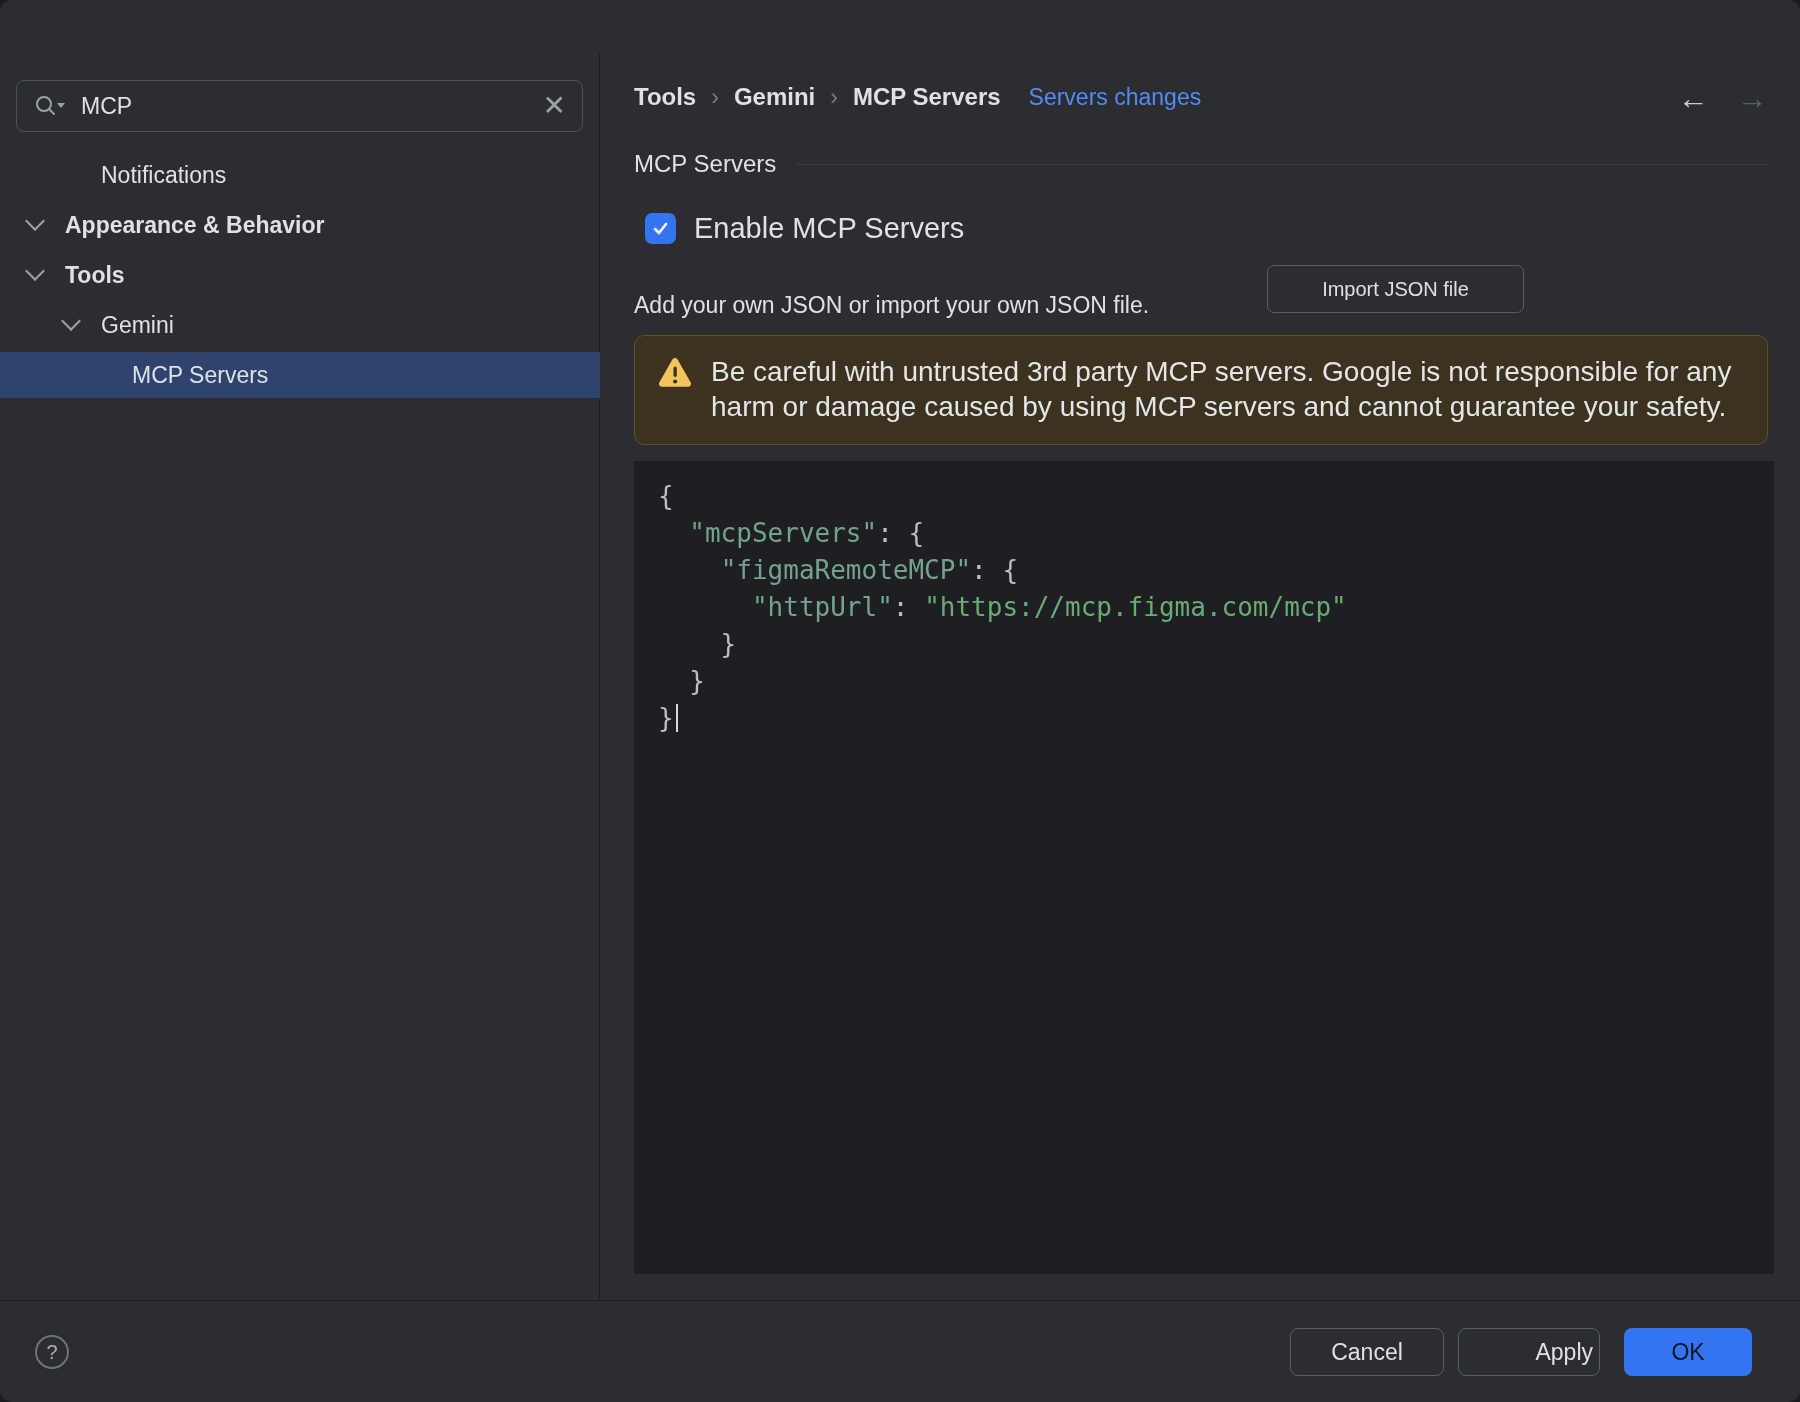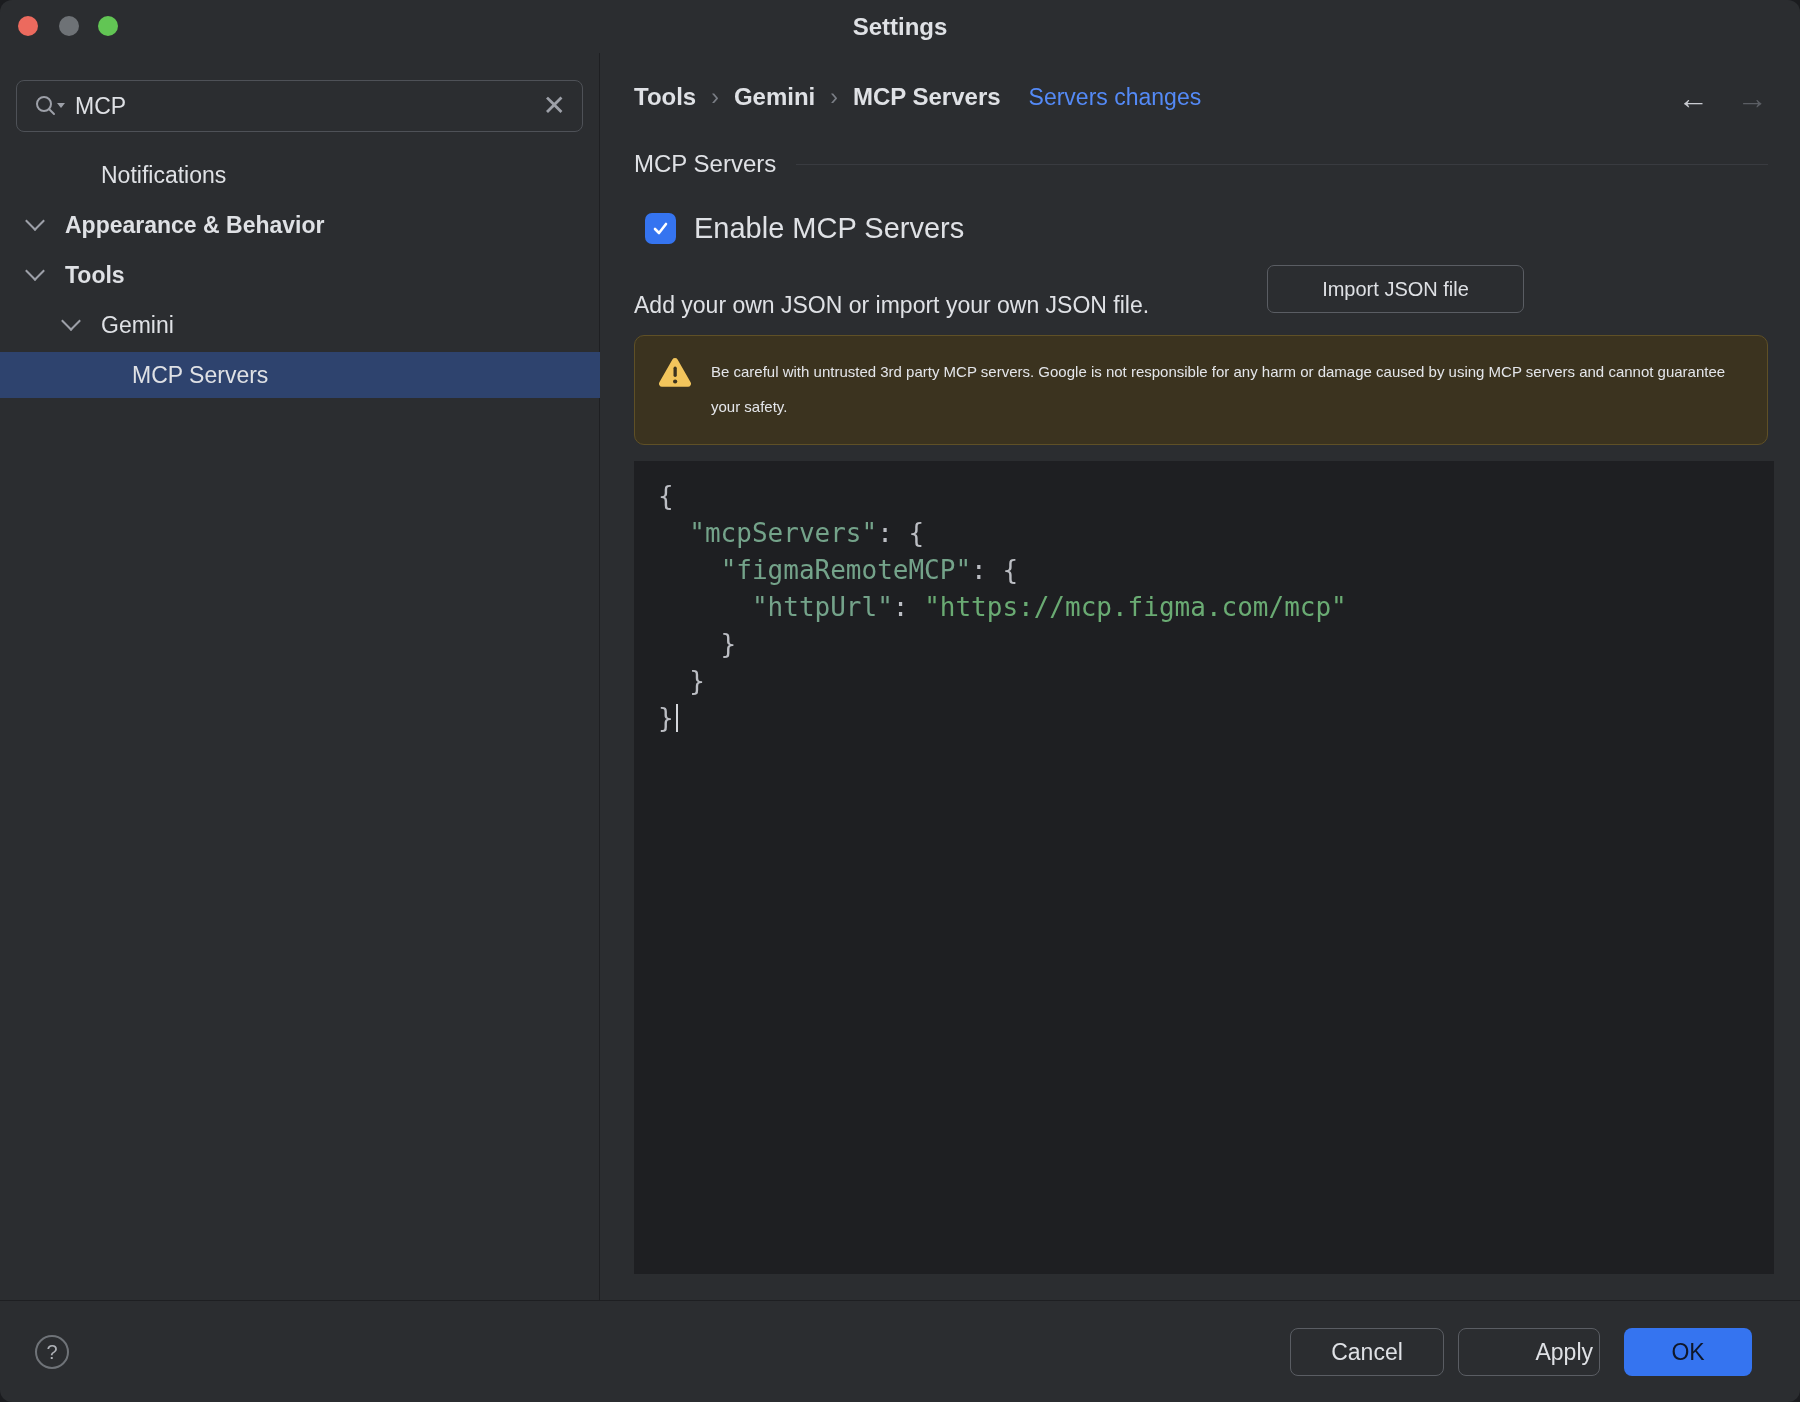--- a/index.html
+++ b/index.html
@@ -18,21 +18,21 @@
   .title{position:absolute;inset:0;display:flex;align-items:center;justify-content:center;
     font-weight:700;font-size:24px;color:#dfe1e5;}
   .tl{position:absolute;top:16px;width:20px;height:20px;border-radius:50%;}
   .tl.red{left:18px;background:var(--traffic-red);}
   .tl.gray{left:59px;background:var(--traffic-gray);}
   .tl.green{left:98px;background:var(--traffic-green);}
 
   
   .sidebar{position:absolute;left:0;top:53px;width:600px;height:1247px;border-right:1px solid #1e1f22;box-sizing:border-box;}
   .searchbox{position:absolute;left:16px;top:27px;width:567px;height:52px;border:1px solid var(--border);
-    border-radius:8px;display:flex;align-items:center;gap:6px;padding:0 16px;box-sizing:border-box;}
+    border-radius:8px;display:flex;align-items:center;gap:12px;padding:0 16px;box-sizing:border-box;}
   .search-input{flex:1;background:transparent;border:none;outline:none;color:var(--text);
     font-size:23px;font-family:"Liberation Sans",sans-serif;min-width:0;}
   .clear{color:var(--text-dim);font-size:28px;line-height:1;cursor:pointer;}
   .tree{position:absolute;left:0;top:99px;width:600px;}
   .tree-row{height:46px;margin-bottom:4px;display:flex;align-items:center;font-size:23px;box-sizing:border-box;cursor:pointer;}
   .tree-row.selected{background:var(--selection-blue);}
   .tree-label.bold{font-weight:700;}
   .chev{width:12px;height:12px;border-right:2px solid var(--text-dim);border-bottom:2px solid var(--text-dim);
     transform:rotate(45deg);margin:-8px 23px 0 0;flex:none;}
 
@@ -56,21 +56,21 @@
   .enable-label{margin-left:18px;font-size:29px;}
 
   .hint{position:absolute;left:33px;top:228px;height:48px;display:flex;align-items:center;font-size:23px;}
   .import-btn{position:absolute;left:666px;top:212px;width:257px;height:48px;border-radius:7px;
     background:var(--bg);border:1px solid #5a5d63;color:var(--text);font-size:20px;
     font-family:"Liberation Sans",sans-serif;cursor:pointer;}
 
   .warning{position:absolute;left:33px;top:282px;width:1134px;height:110px;border-radius:10px;
     background:#3b331f;border:1px solid #5f5026;box-sizing:border-box;display:flex;}
   .warn-icon{color:var(--warning-icon);margin:20px 0 0 22px;flex:none;}
-  .warn-text{margin:18px 28px 0 18px;font-size:15px;line-height:35px;color:#e4e6ea;}
+  .warn-text{margin:18px 28px 0 18px;font-size:28px;line-height:35px;color:#e4e6ea;}
 
   .editor{position:absolute;left:33px;top:408px;width:1140px;height:813px;background:var(--bg-dark);overflow:auto;cursor:text;}
   .code{padding:17px 0 0 24px;font-family:"DejaVu Sans Mono",monospace;font-size:26px;line-height:37px;}
   .code-line{white-space:pre;}
   .tok-key{color:var(--code-key);}
   .tok-string{color:var(--code-string);}
   .tok-punct{color:var(--code-punct);}
   .caret{display:inline-block;width:2px;height:28px;background:#d5d7dc;margin-left:2px;vertical-align:-5px;
     animation:blink 1.1s steps(1) infinite;}
   @keyframes blink{50%{opacity:0;}}
@@ -84,26 +84,20 @@
     font-family:"Liberation Sans",sans-serif;cursor:pointer;}
   .btn.cancel{left:1290px;width:154px;background:var(--bg);border:1px solid #5a5d63;color:var(--text);}
   .btn.apply{left:1458px;width:142px;background:var(--bg);border:1px solid #5a5d63;color:var(--text);text-align:right;}
   .btn.ok{left:1624px;width:128px;background:var(--accent-blue);border:none;color:#0f172a;}
 </style>
 </head>
 <body>
 
 <div class="window">
 
-  <div class="titlebar">
-    <span class="tl red"></span>
-    <span class="tl gray"></span>
-    <span class="tl green"></span>
-    <div class="title">Settings</div>
-  </div>
 
   <div class="sidebar">
     <div class="searchbox">
       <span style="display:flex;align-items:center;">
         <svg width="34" height="26" viewBox="0 0 34 26">
           <circle cx="11" cy="11" r="7" fill="none" stroke="#9da0a8" stroke-width="2"></circle>
           <line x1="16" y1="16" x2="21" y2="21" stroke="#9da0a8" stroke-width="2" stroke-linecap="round"></line>
           <path d="M24 10 l8 0 l-4 5 z" fill="#9da0a8"></path>
         </svg>
       </span>

